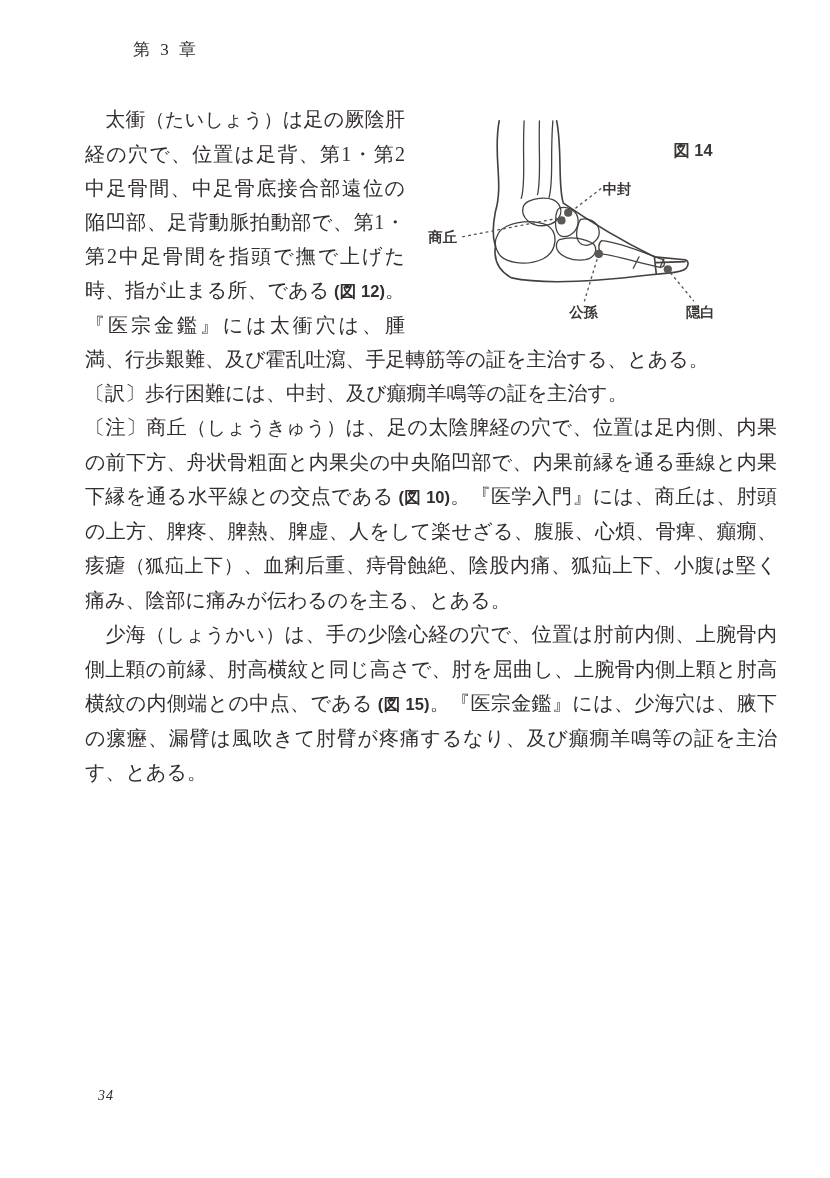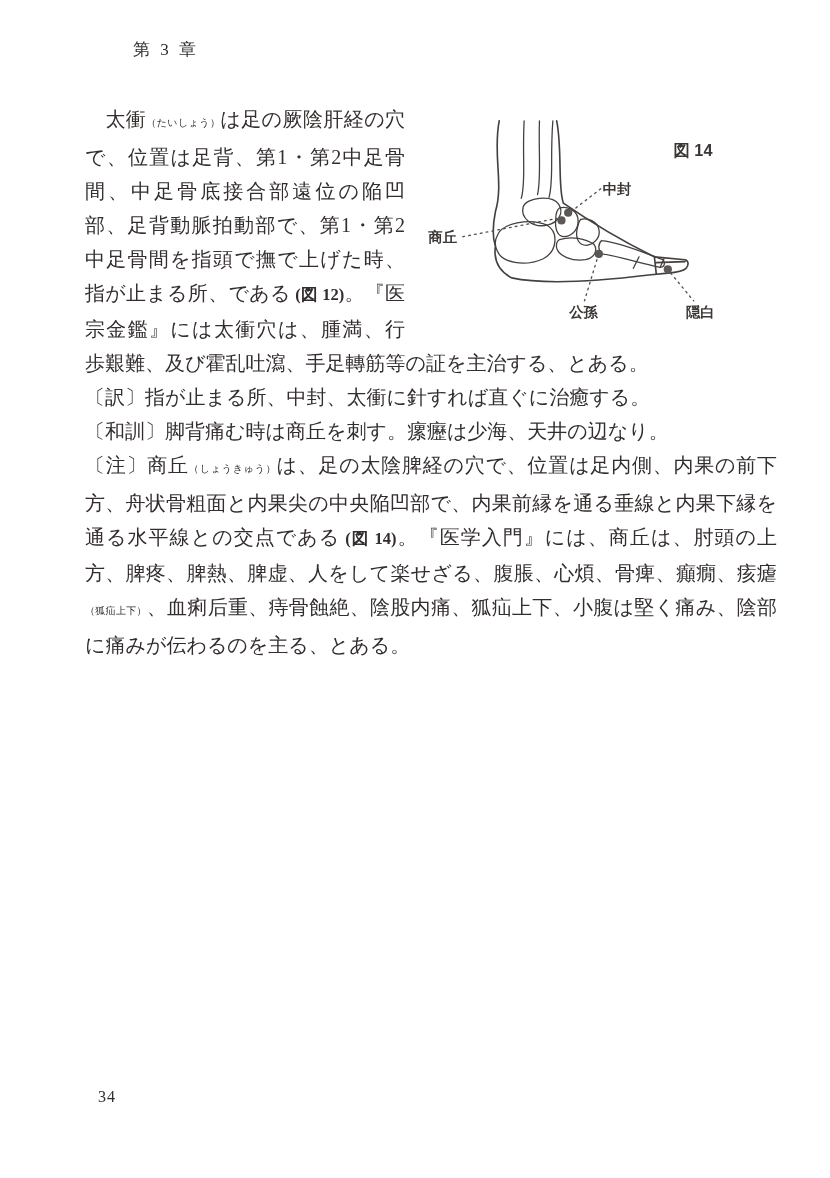--- a/index.html
+++ b/index.html
@@ -12,23 +12,23 @@
     position:absolute;left:85px;top:38px;
     font-size:17px;letter-spacing:3px;margin-left:48px;
   }
   .flow{
     position:absolute;left:85px;top:102px;width:692px;
     font-size:20px;line-height:34px;text-align:justify;
   }
   .flow p{margin:0;}
   .para-gap{margin-top:34px !important;}
   .seg-n{}
-  .seg-sm{font-size:10px;}
+  .seg-sm{font-size:19px;}
   .seg-fig{
-    font-family:Liberation Serif, serif;
+    font-family:Liberation Sans, sans-serif;
     font-weight:700;font-size:16.5px;
   }
   .figure-box{
     float:right;width:364px;height:237px;
     margin:-2px 0 2px 8px;position:relative;
   }
   .figure-box svg{position:absolute;left:0;top:0;}
   .fig-label{
     font-family:"Liberation Sans","DejaVu Sans",sans-serif;
     font-weight:700;font-size:15px;fill:#3c3735;
@@ -36,21 +36,21 @@
   .fig-caption{
     font-family:"Liberation Sans","DejaVu Sans",sans-serif;
     font-weight:700;font-size:17px;fill:#3c3735;
   }
   .bone{fill:none;stroke:#45403d;stroke-width:1.35;stroke-linecap:round;stroke-linejoin:round;}
   .outline{fill:none;stroke:#45403d;stroke-width:1.7;stroke-linecap:round;stroke-linejoin:round;}
   .leader{fill:none;stroke:#56504d;stroke-width:1.4;stroke-dasharray:1.8 4.4;stroke-linecap:round;}
   .pt{fill:#5d5755;stroke:none;}
   .pagenum{
     position:absolute;left:98px;top:1088px;
-    font-size:16px;letter-spacing:1px;
+    font-size:14px;font-style:italic;letter-spacing:1px;
   }
 </style>
 </head>
 <body>
 
 <div class="chapter">第 3 章</div>
 
 <div class="flow" id="text-flow">
   <div class="figure-box">
     <svg width="364" height="237" viewBox="0 0 380 224">
@@ -99,18 +99,18 @@
 
       <text class="fig-caption" x="272" y="47">図 14</text>
       <text class="fig-label" x="198" y="86">中封</text>
       <text class="fig-label" x="16" y="137">商丘</text>
       <text class="fig-label" x="163" y="215">公孫</text>
       <text class="fig-label" x="285" y="215">隠白</text>
     </svg>
   </div>
 
 <p><span class="seg-n">　太衝</span><span class="seg-sm">（たいしょう）</span><span class="seg-n">は足の厥陰肝経の穴で、位置は足背、第1・第2中足骨間、中足骨底接合部遠位の陥凹部、足背動脈拍動部で、第1・第2中足骨間を指頭で撫で上げた時、指が止まる所、である</span><span class="seg-fig"> (図 12)</span><span class="seg-n">。『医宗金鑑』には太衝穴は、腫満、行歩艱難、及び霍乱吐瀉、手足轉筋等の証を主治する、とある。</span></p>
-    <p><span class="seg-n">〔訳〕指が止まる所、中封、太衝に針すれば直ぐに治癒する。</span></p>
-    <p><span class="seg-n">〔和訓〕脚背痛む時は商丘を刺す。瘰癧は少海、天井の辺なり。</span></p>
-    <p><span class="seg-n">〔注〕商丘</span><span class="seg-sm">（しょうきゅう）</span><span class="seg-n">は、足の太陰脾経の穴で、位置は足内側、内果の前下方、舟状骨粗面と内果尖の中央陥凹部で、内果前縁を通る垂線と内果下縁を通る水平線との交点である</span><span class="seg-fig"> (図 14)</span><span class="seg-n">。『医学入門』には、商丘は、肘頭の上方、脾疼、脾熱、脾虚、人をして楽せざる、腹脹、心煩、骨痺、癲癇、痎瘧</span><span class="seg-sm">（狐疝上下）</span><span class="seg-n">、血痢后重、痔骨蝕絶、陰股内痛、狐疝上下、小腹は堅く痛み、陰部に痛みが伝わるのを主る、とある。</span></p>
+    <p><span class="seg-n">〔訳〕歩行困難には、中封、及び癲癇羊鳴等の証を主治す。</span></p>
+    <p><span class="seg-n">〔注〕商丘</span><span class="seg-sm">（しょうきゅう）</span><span class="seg-n">は、足の太陰脾経の穴で、位置は足内側、内果の前下方、舟状骨粗面と内果尖の中央陥凹部で、内果前縁を通る垂線と内果下縁を通る水平線との交点である</span><span class="seg-fig"> (図 10)</span><span class="seg-n">。『医学入門』には、商丘は、肘頭の上方、脾疼、脾熱、脾虚、人をして楽せざる、腹脹、心煩、骨痺、癲癇、痎瘧</span><span class="seg-sm">（狐疝上下）</span><span class="seg-n">、血痢后重、痔骨蝕絶、陰股内痛、狐疝上下、小腹は堅く痛み、陰部に痛みが伝わるのを主る、とある。</span></p>
+    <p><span class="seg-n">　少海</span><span class="seg-sm">（しょうかい）</span><span class="seg-n">は、手の少陰心経の穴で、位置は肘前内側、上腕骨内側上顆の前縁、肘高横紋と同じ高さで、肘を屈曲し、上腕骨内側上顆と肘高横紋の内側端との中点、である</span><span class="seg-fig"> (図 15)</span><span class="seg-n">。『医宗金鑑』には、少海穴は、腋下の瘰癧、漏臂は風吹きて肘臂が疼痛するなり、及び癲癇羊鳴等の証を主治す、とある。</span></p>
   </div>
 
 <div class="pagenum">34</div>
 
 </body></html>

